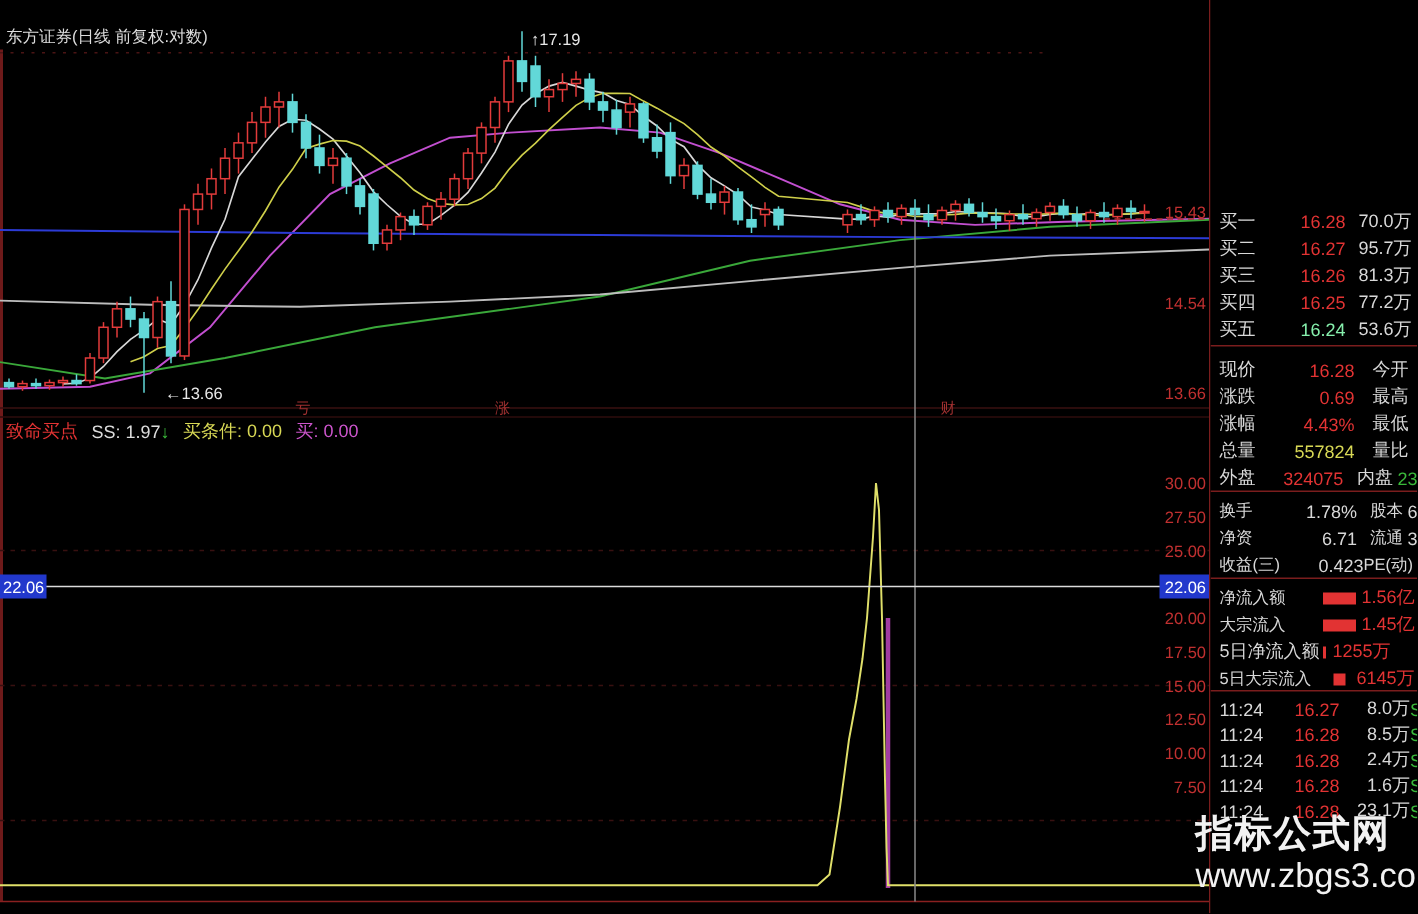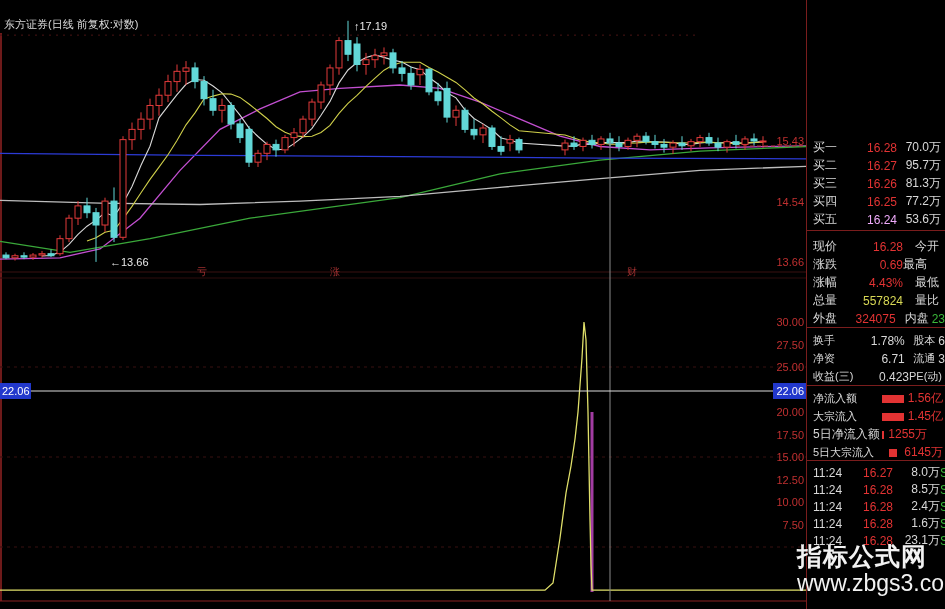--- a/index.html
+++ b/index.html
@@ -227,20 +227,28 @@
       <rect x="0" y="383" width="31" height="16" fill="#2238cc"></rect>
       <text x="2" y="395" font-size="11" fill="#fff">22.06</text>
       <rect x="773" y="383" width="33" height="16" fill="#2238cc"></rect>
       <text x="804" y="395" font-size="11" fill="#fff" text-anchor="end">22.06</text>
     </svg>
 
   <div id="titlebar">
     <span style="color:#dcdcdc">东方证券(日线 前复权:对数)</span>
   </div>
 
+  <div id="subheader">
+    <span style="color:#e23333">致命买点</span>
+    <span style="color:#dcdcdc">
+      <span>SS: 1.97</span><span style="color:#3ab83a">↓</span>
+    </span>
+    <span class="yel">买条件: 0.00</span>
+    <span style="color:#cc55cc">买: 0.00</span>
+  </div>
 
   <div id="panel">
       <div class="prow" style="top: 139px;">
         <span style="width:36px;color:#d8d8d8">买一</span>
         <span style="width:48px;text-align:right;color:#e23333">16.28</span>
         <span style="flex:1;text-align:right;padding-right:4px;color:#d8d8d8">70.0万</span>
       </div>
       <div class="prow" style="top: 157px;">
         <span style="width:36px;color:#d8d8d8">买二</span>
         <span style="width:48px;text-align:right;color:#e23333">16.27</span>
@@ -251,34 +259,34 @@
         <span style="width:48px;text-align:right;color:#e23333">16.26</span>
         <span style="flex:1;text-align:right;padding-right:4px;color:#d8d8d8">81.3万</span>
       </div>
       <div class="prow" style="top: 193px;">
         <span style="width:36px;color:#d8d8d8">买四</span>
         <span style="width:48px;text-align:right;color:#e23333">16.25</span>
         <span style="flex:1;text-align:right;padding-right:4px;color:#d8d8d8">77.2万</span>
       </div>
       <div class="prow" style="top: 211px;">
         <span style="width:36px;color:#d8d8d8">买五</span>
-        <span style="width:48px;text-align:right;color:#f0abfc">16.24</span>
+        <span style="width:48px;text-align:right;color:#86efac">16.24</span>
         <span style="flex:1;text-align:right;padding-right:4px;color:#d8d8d8">53.6万</span>
       </div>
       <div class="sep" style="top: 230px;"></div>
       <div class="prow" style="top: 238px;">
         <span style="width:34px;color:#d8d8d8">现价</span>
         <span style="width:56px;text-align:right;color:#e23333">16.28</span>
         <span style="width:36px;text-align:right;color:#d8d8d8">今开</span>
         <span style="flex:1;text-align:left;padding-left:3px;color:#d8d8d8"></span>
       </div>
       <div class="prow" style="top: 256px;">
         <span style="width:34px;color:#d8d8d8">涨跌</span>
         <span style="width:56px;text-align:right;color:#e23333">0.69</span>
-        <span style="width:36px;text-align:left;color:#d8d8d8">最高</span>
+        <span style="width:36px;text-align:right;color:#d8d8d8">最高</span>
         <span style="flex:1;text-align:left;padding-left:3px;color:#d8d8d8"></span>
       </div>
       <div class="prow" style="top: 274px;">
         <span style="width:34px;color:#d8d8d8">涨幅</span>
         <span style="width:56px;text-align:right;color:#e23333">4.43%</span>
         <span style="width:36px;text-align:right;color:#d8d8d8">最低</span>
         <span style="flex:1;text-align:left;padding-left:3px;color:#d8d8d8"></span>
       </div>
       <div class="prow" style="top: 292px;">
         <span style="width:34px;color:#d8d8d8">总量</span>

